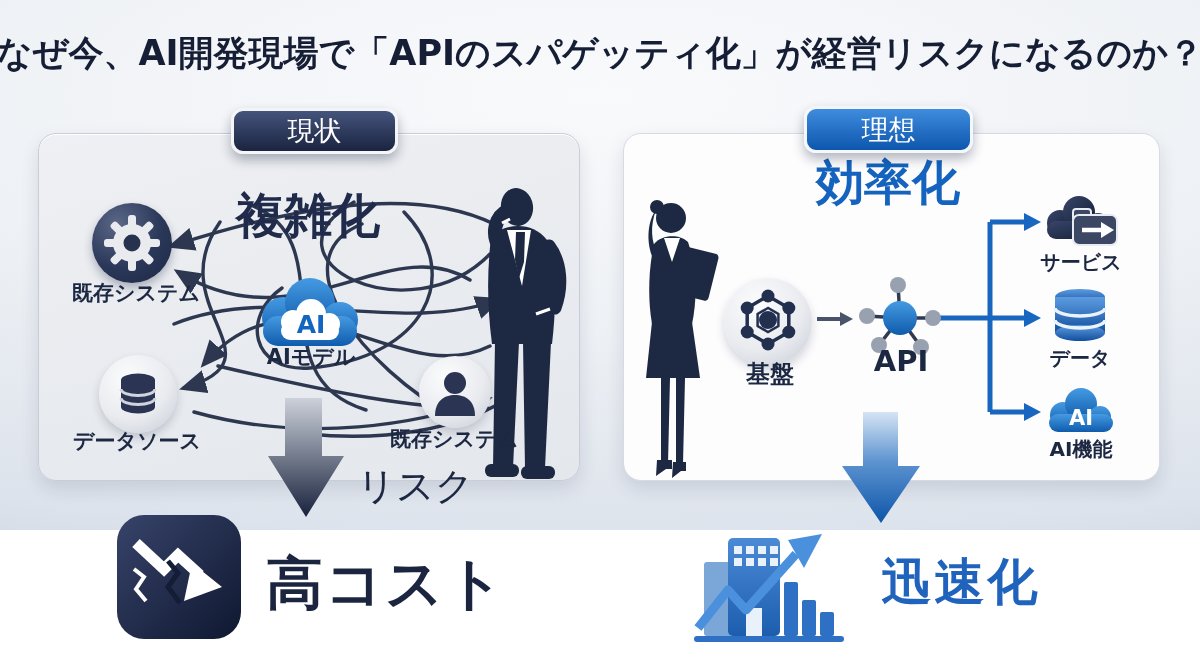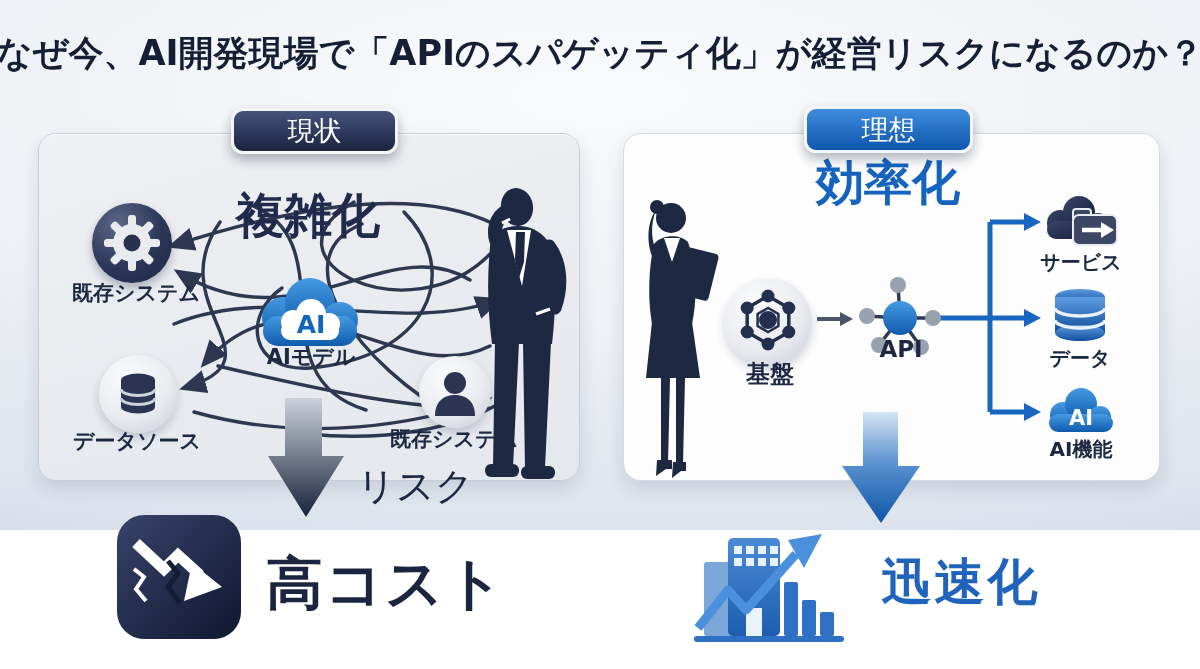--- a/index.html
+++ b/index.html
@@ -248,21 +248,21 @@
     </g>
     <g fill="#98a1b0">
       <circle cx="40" cy="9" r="8"></circle>
         <circle cx="9" cy="40" r="8"></circle>
         <circle cx="75" cy="42" r="8"></circle>
       <circle cx="21" cy="69" r="8"></circle>
         <circle cx="63" cy="71" r="8"></circle>
     </g>
     <circle cx="42" cy="42" r="17" fill="url(#gCloudBlue)"></circle>
   </svg>
-  <div class="abs node-label ctr" style="left:901px;top:336px;font-size:23px">API</div>
+  <div class="abs node-label ctr" style="left:901px;top:344px;font-size:29px">API</div>
 
   <svg class="abs z2" style="left:930px;top:205px" width="118" height="220" viewBox="0 0 118 220">
     <g stroke="#1866bf" stroke-width="5" fill="none">
       <line x1="10" y1="113" x2="96" y2="113"></line>
       <line x1="60" y1="17" x2="60" y2="207"></line>
       <line x1="60" y1="17" x2="96" y2="17"></line>
       <line x1="60" y1="207" x2="96" y2="207"></line>
     </g>
     <g fill="#1866bf">
       <polygon points="94,8 111,17 94,26"></polygon>

